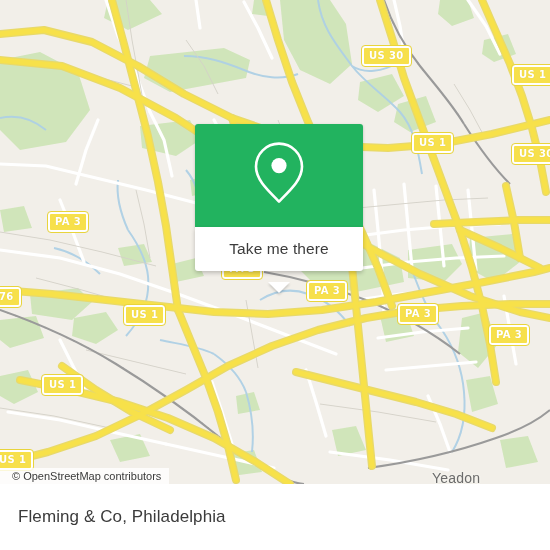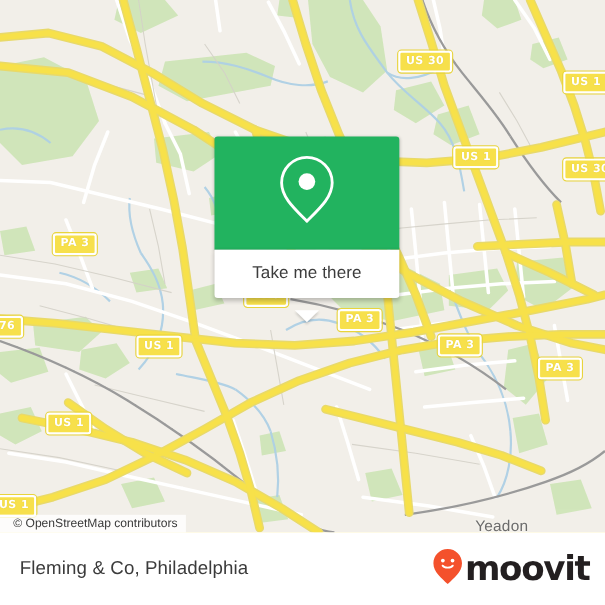--- a/index.html
+++ b/index.html
@@ -329,27 +329,16 @@
       <div class="popup-tip"></div>
     </div>
 
     <div class="attribution">© OpenStreetMap contributors</div>
   </div>
 
   <div class="footer">
 
     <div class="footer-inner">
       <div class="footer-title">Fleming &amp; Co, Philadelphia</div>
-      <div class="brand">
-        <span>
-          <svg width="28" height="34" viewBox="0 0 28 34">
-            <path d="M14 1 C6.8 1 1 6.8 1 14 C1 22 8.6 27.6 14 33 C19.4 27.6 27 22 27 14 C27 6.8 21.2 1 14 1 Z" fill="#f4512c"></path>
-            <circle cx="9.6" cy="11.6" r="1.7" fill="#ffffff"></circle>
-            <circle cx="18.4" cy="11.6" r="1.7" fill="#ffffff"></circle>
-            <path d="M9.4 16.2 C11 18.6 17 18.6 18.6 16.2" fill="none" stroke="#ffffff" stroke-width="1.7" stroke-linecap="round"></path>
-          </svg>
-        </span>
-        <span class="brand-word">moovit</span>
-      </div>
     </div>
   </div>
 
 </div>
 
 </body></html>

